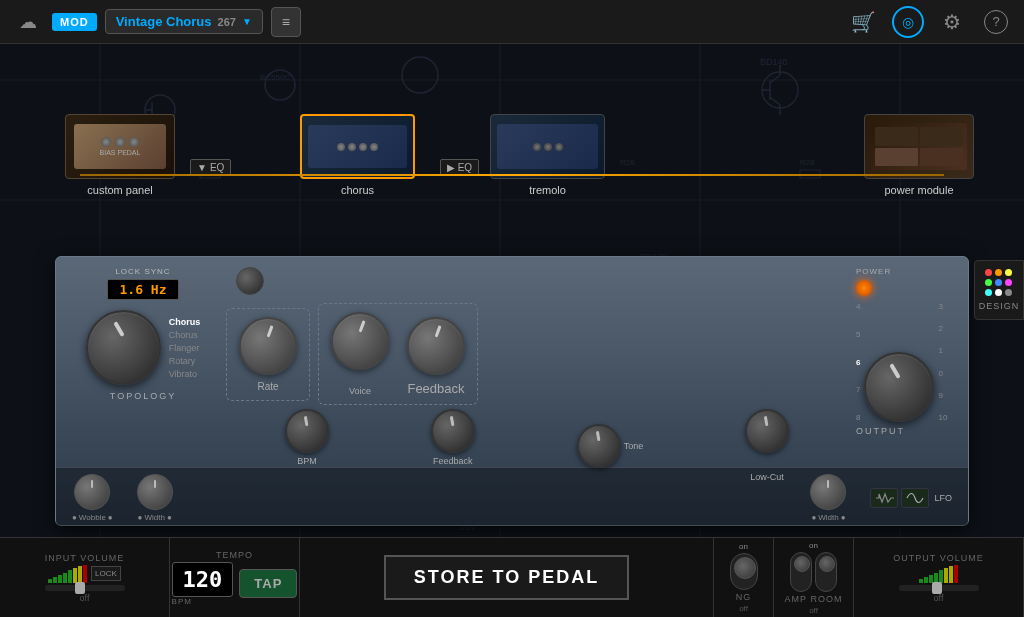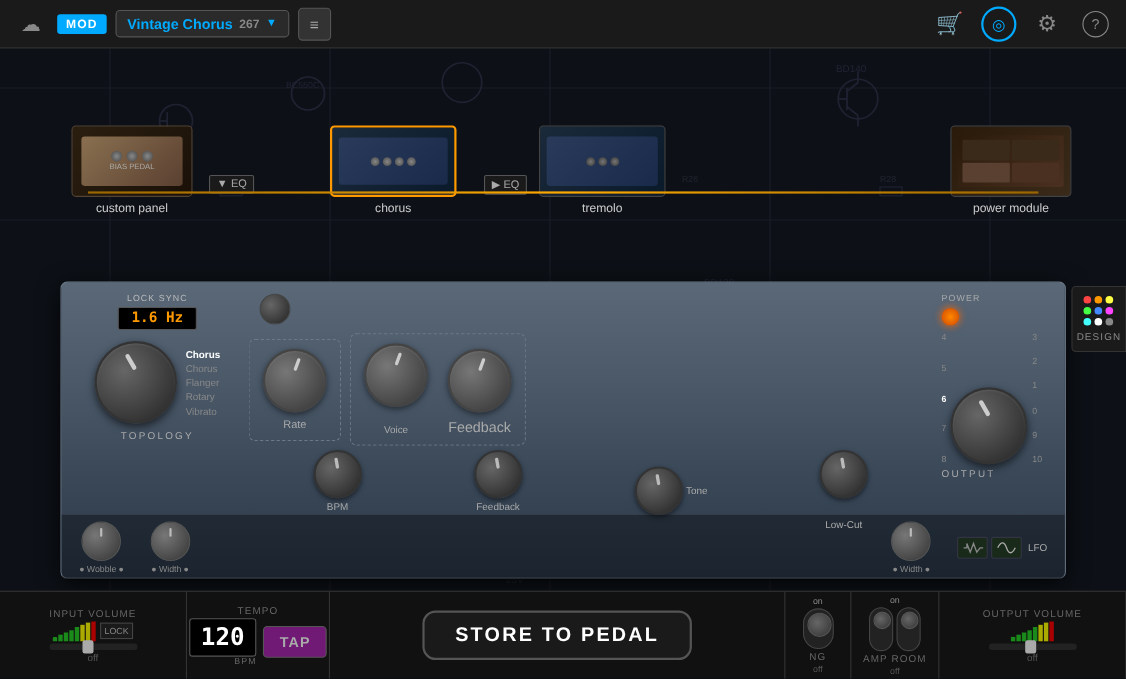--- a/index.html
+++ b/index.html
@@ -237,38 +237,38 @@
       font-family: monospace;
       min-width: 56px;
       text-align: center;
     }
     .tempo-bpm {
       font-size: 8px;
       color: #666;
       letter-spacing: 1px;
     }
     .tap-btn {
-      background: #701a75;
+      background: #14532d;
       border: 1px solid #555;
       color: #aaa;
       font-size: 13px;
       font-weight: bold;
       padding: 6px 14px;
       border-radius: 4px;
       cursor: pointer;
       letter-spacing: 1px;
     }
     .store-btn {
       background: #1a1a1a;
       border: 2px solid #555;
       color: #fff;
       font-size: 18px;
       font-weight: bold;
       padding: 10px 28px;
-      border-radius: 12px;
+      border-radius: 0;
       cursor: pointer;
       letter-spacing: 2px;
       text-transform: uppercase;
       flex: 0 0 auto;
     }
     .toggle-switch {
       width: 28px; height: 44px;
       background: #222;
       border: 1px solid #444;
       border-radius: 14px;
@@ -692,21 +692,21 @@
     </div>
     <div style="width:80px;height:6px;background:#222;border-radius:3px;position:relative;cursor:pointer;">
       <div style="position:absolute;top:-3px;left:38%;width:10px;height:12px;background:#aaa;border-radius:2px;"></div>
     </div>
     <div style="font-size:9px;color:#555;">off</div>
   </div>
 
   <div class="bottom-section" style="width:130px;">
     <div class="bottom-section-label">TEMPO</div>
     <div style="display:flex;align-items:center;gap:6px;">
-      <div style="display:flex;flex-direction:column;align-items:flex-end;">
+      <div style="display:flex;flex-direction:column;align-items:flex-start;">
         <div class="tempo-display">120</div>
         <div class="tempo-bpm">BPM</div>
       </div>
       <button class="tap-btn">TAP</button>
     </div>
   </div>
 
   <div style="flex:1;display:flex;align-items:center;justify-content:center;border-right:1px solid #333;">
     <button class="store-btn">STORE TO PEDAL</button>
   </div>

